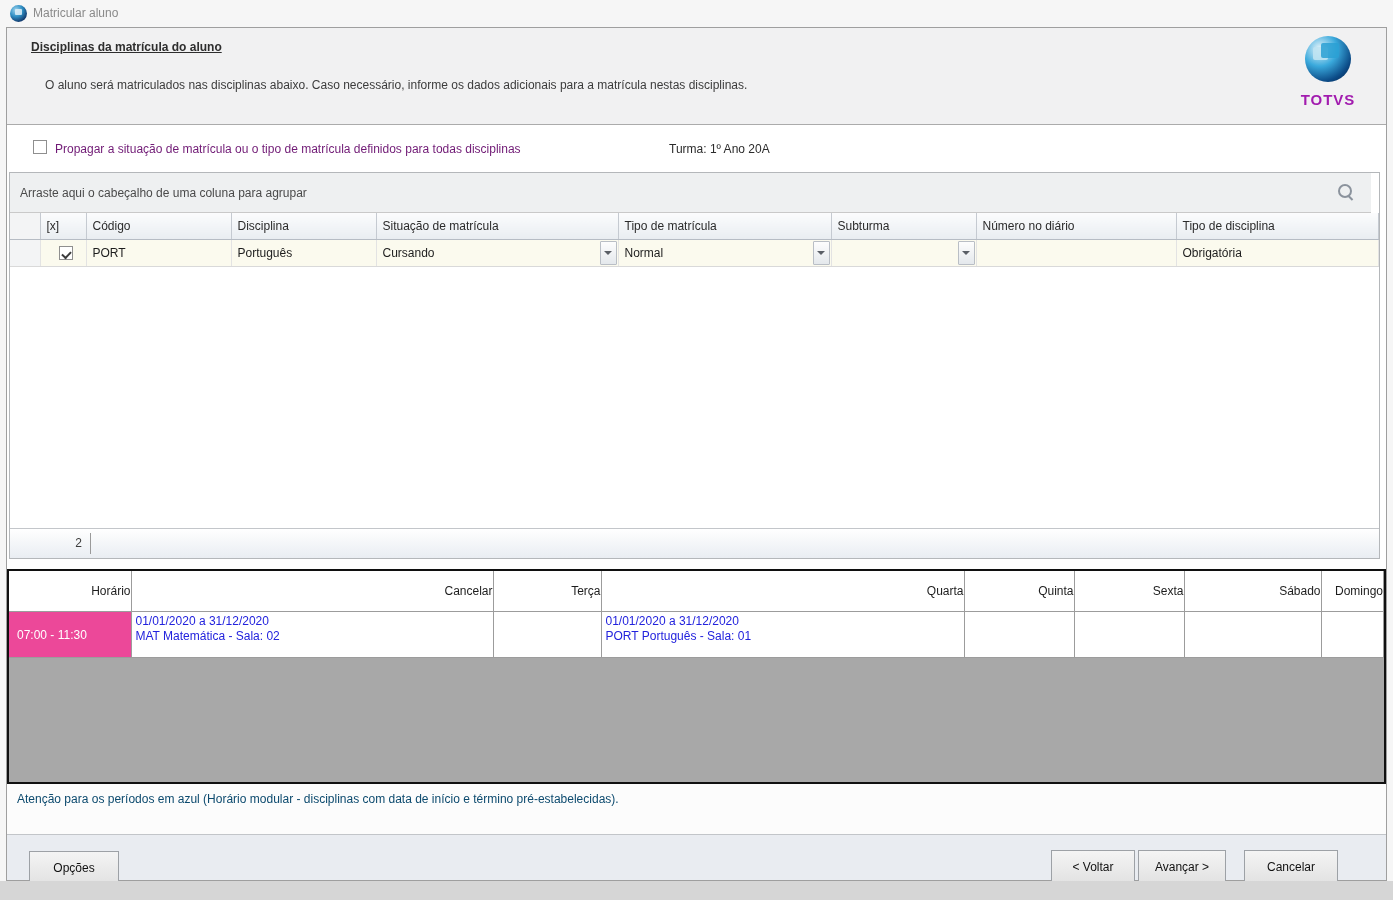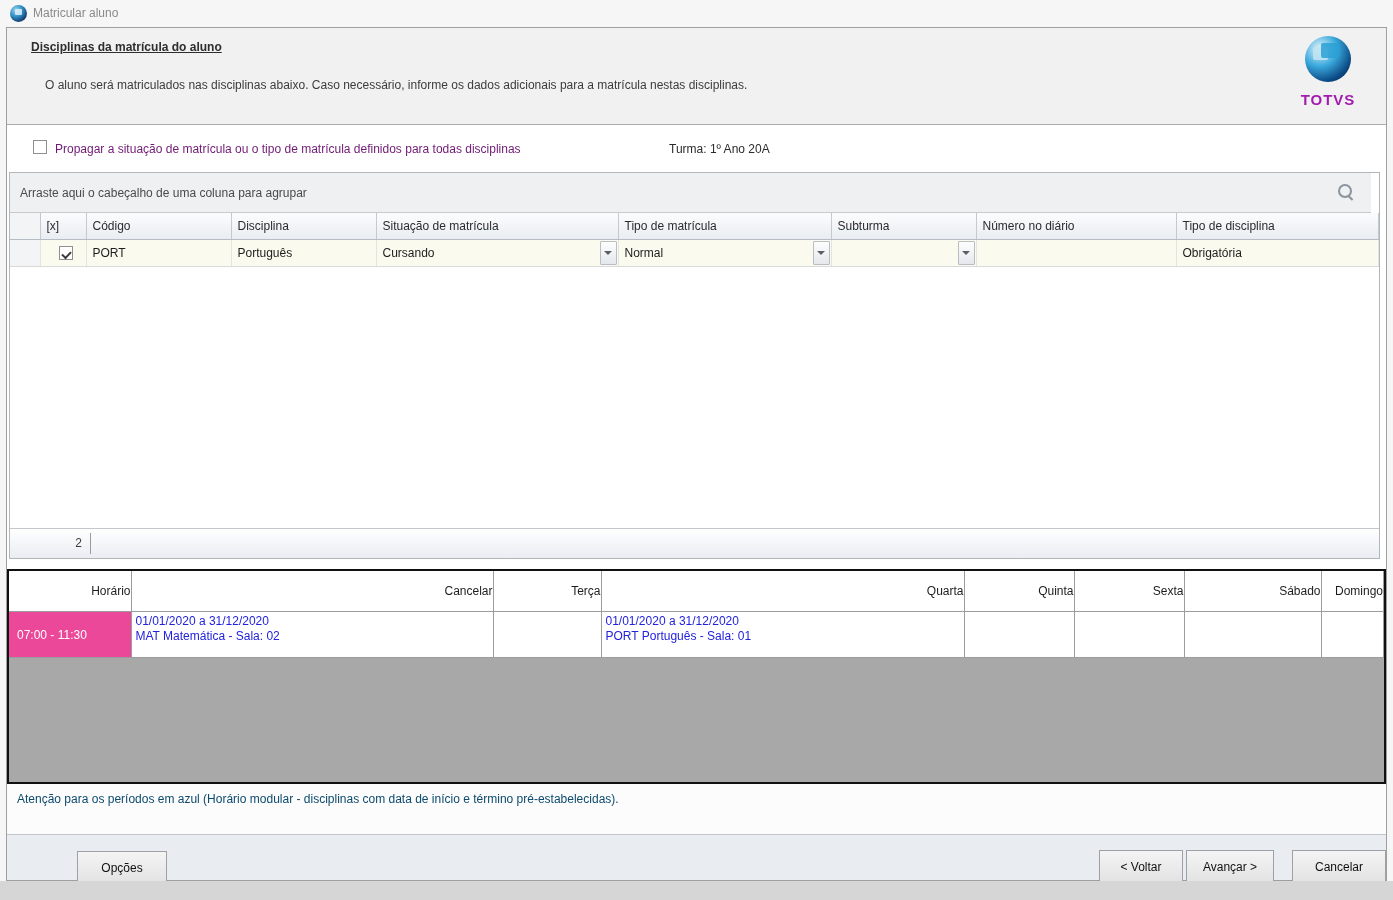--- a/index.html
+++ b/index.html
@@ -92,21 +92,21 @@
      border-right:1px solid #9c9c9c; border-bottom:1px solid #9c9c9c;
      color:#2222dd; line-height:15px; overflow:hidden; white-space:nowrap; }
   table.sched td.time { background:#ec4899; color:#fff; vertical-align:middle; padding-left:8px; }
 
   
   .notice-sec { position:absolute; left:0; right:0; top:756px; height:50px; background:#fcfcfc; }
   .notice-sec .txt { position:absolute; left:10px; top:8px; color:#0c4a6e; }
   .bottombar { position:absolute; left:0; right:0; top:806px; bottom:0; background:#e9ecf1;
      border-top:1px solid #c2c5c9; }
   .btn { position:absolute; height:34px; background:linear-gradient(#f4f4f4,#e2e2e2);
-     border:1px solid #9da1a6; color:#111; font-family:inherit; font-size:12px; cursor:pointer;margin-left:48px; }
+     border:1px solid #9da1a6; color:#111; font-family:inherit; font-size:12px; cursor:pointer; }
   .btn-opcoes  { left:22px;   top:16px; width:90px; }
   .btn-voltar  { left:1044px; top:15px; width:84px; }
   .btn-avancar { left:1131px; top:15px; width:88px; }
   .btn-cancelar{ left:1237px; top:15px; width:94px; }
 
   .bottom-strip { position:absolute; left:0; top:881px; right:0; height:19px; background:#d6d6d6; }
 </style>
 </head>
 <body>
 

